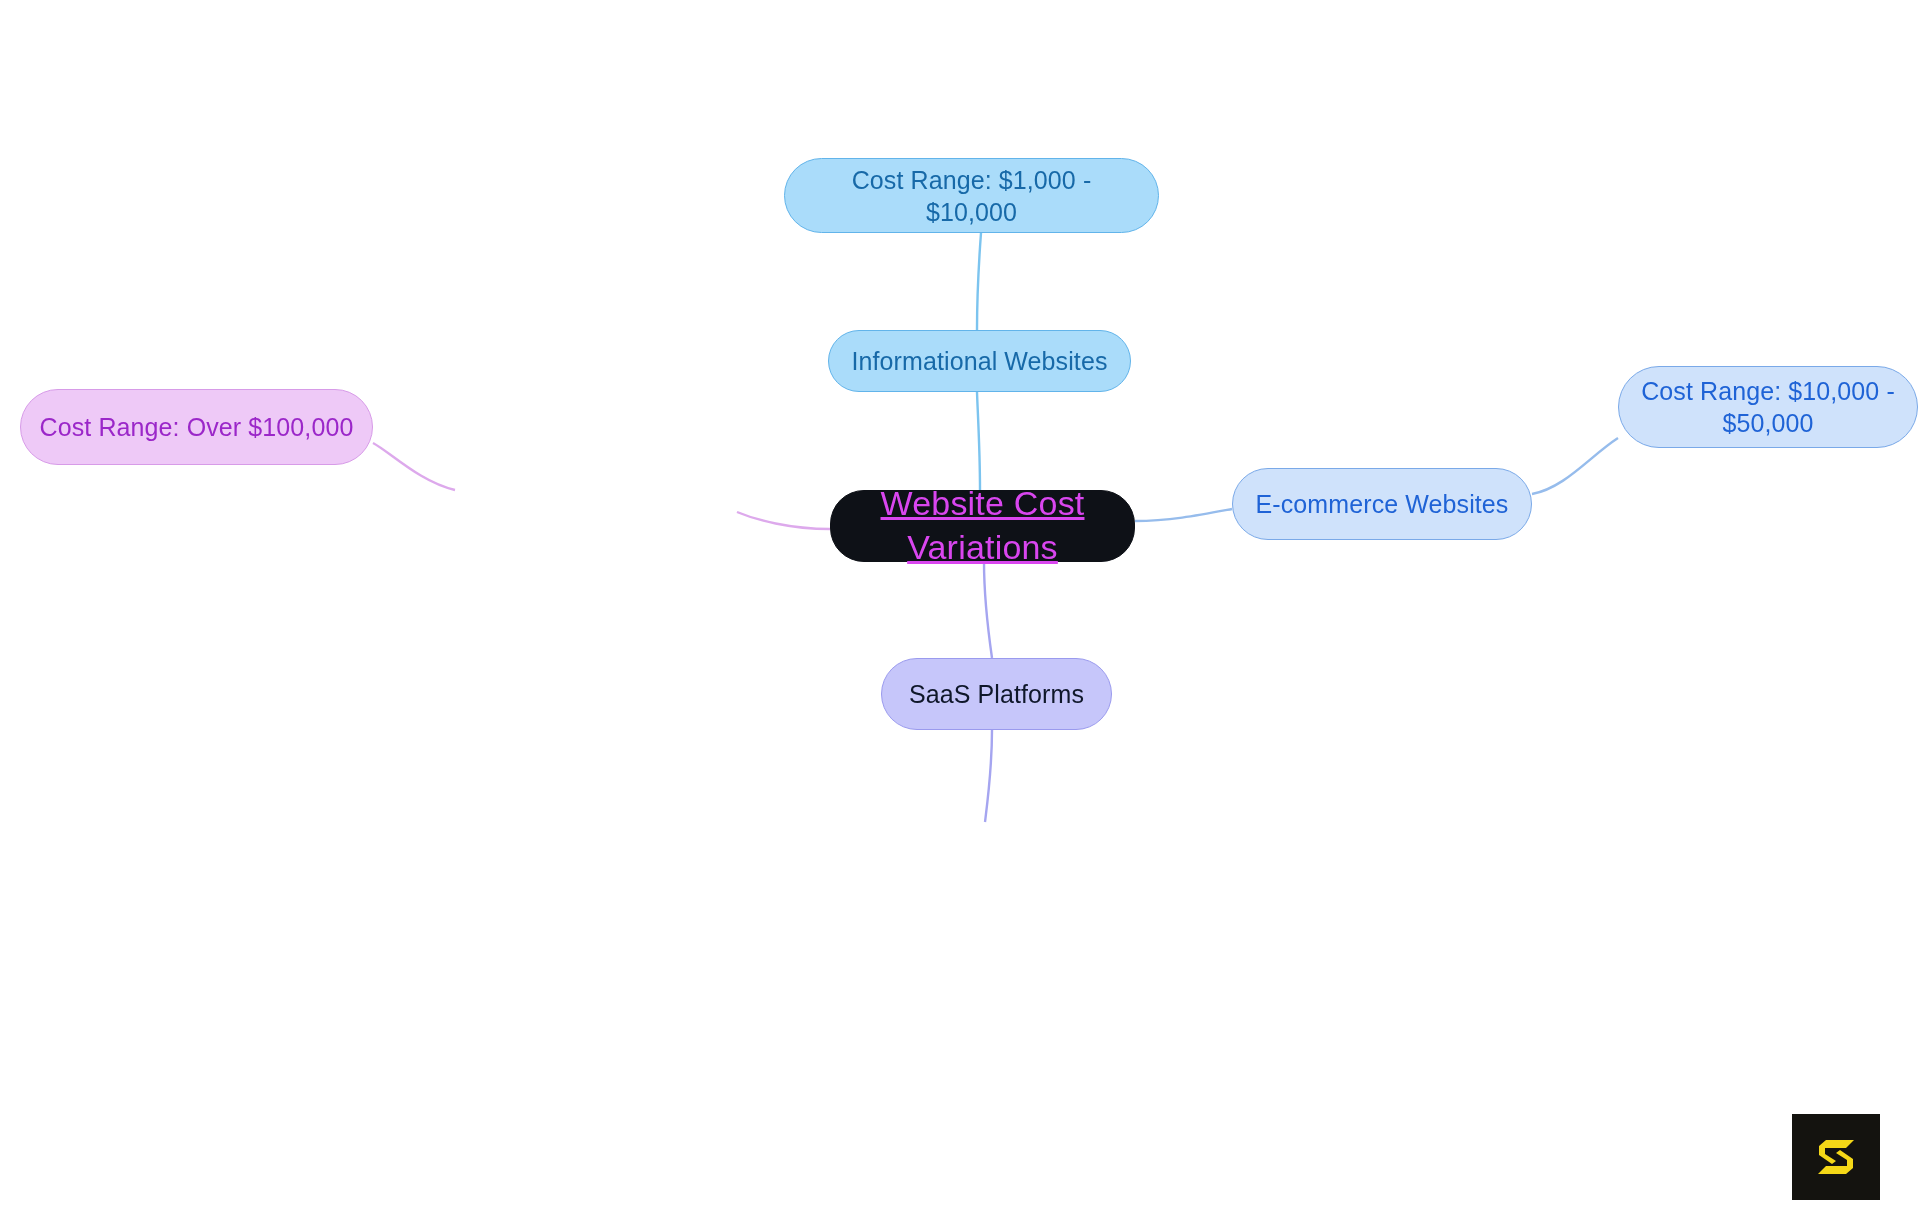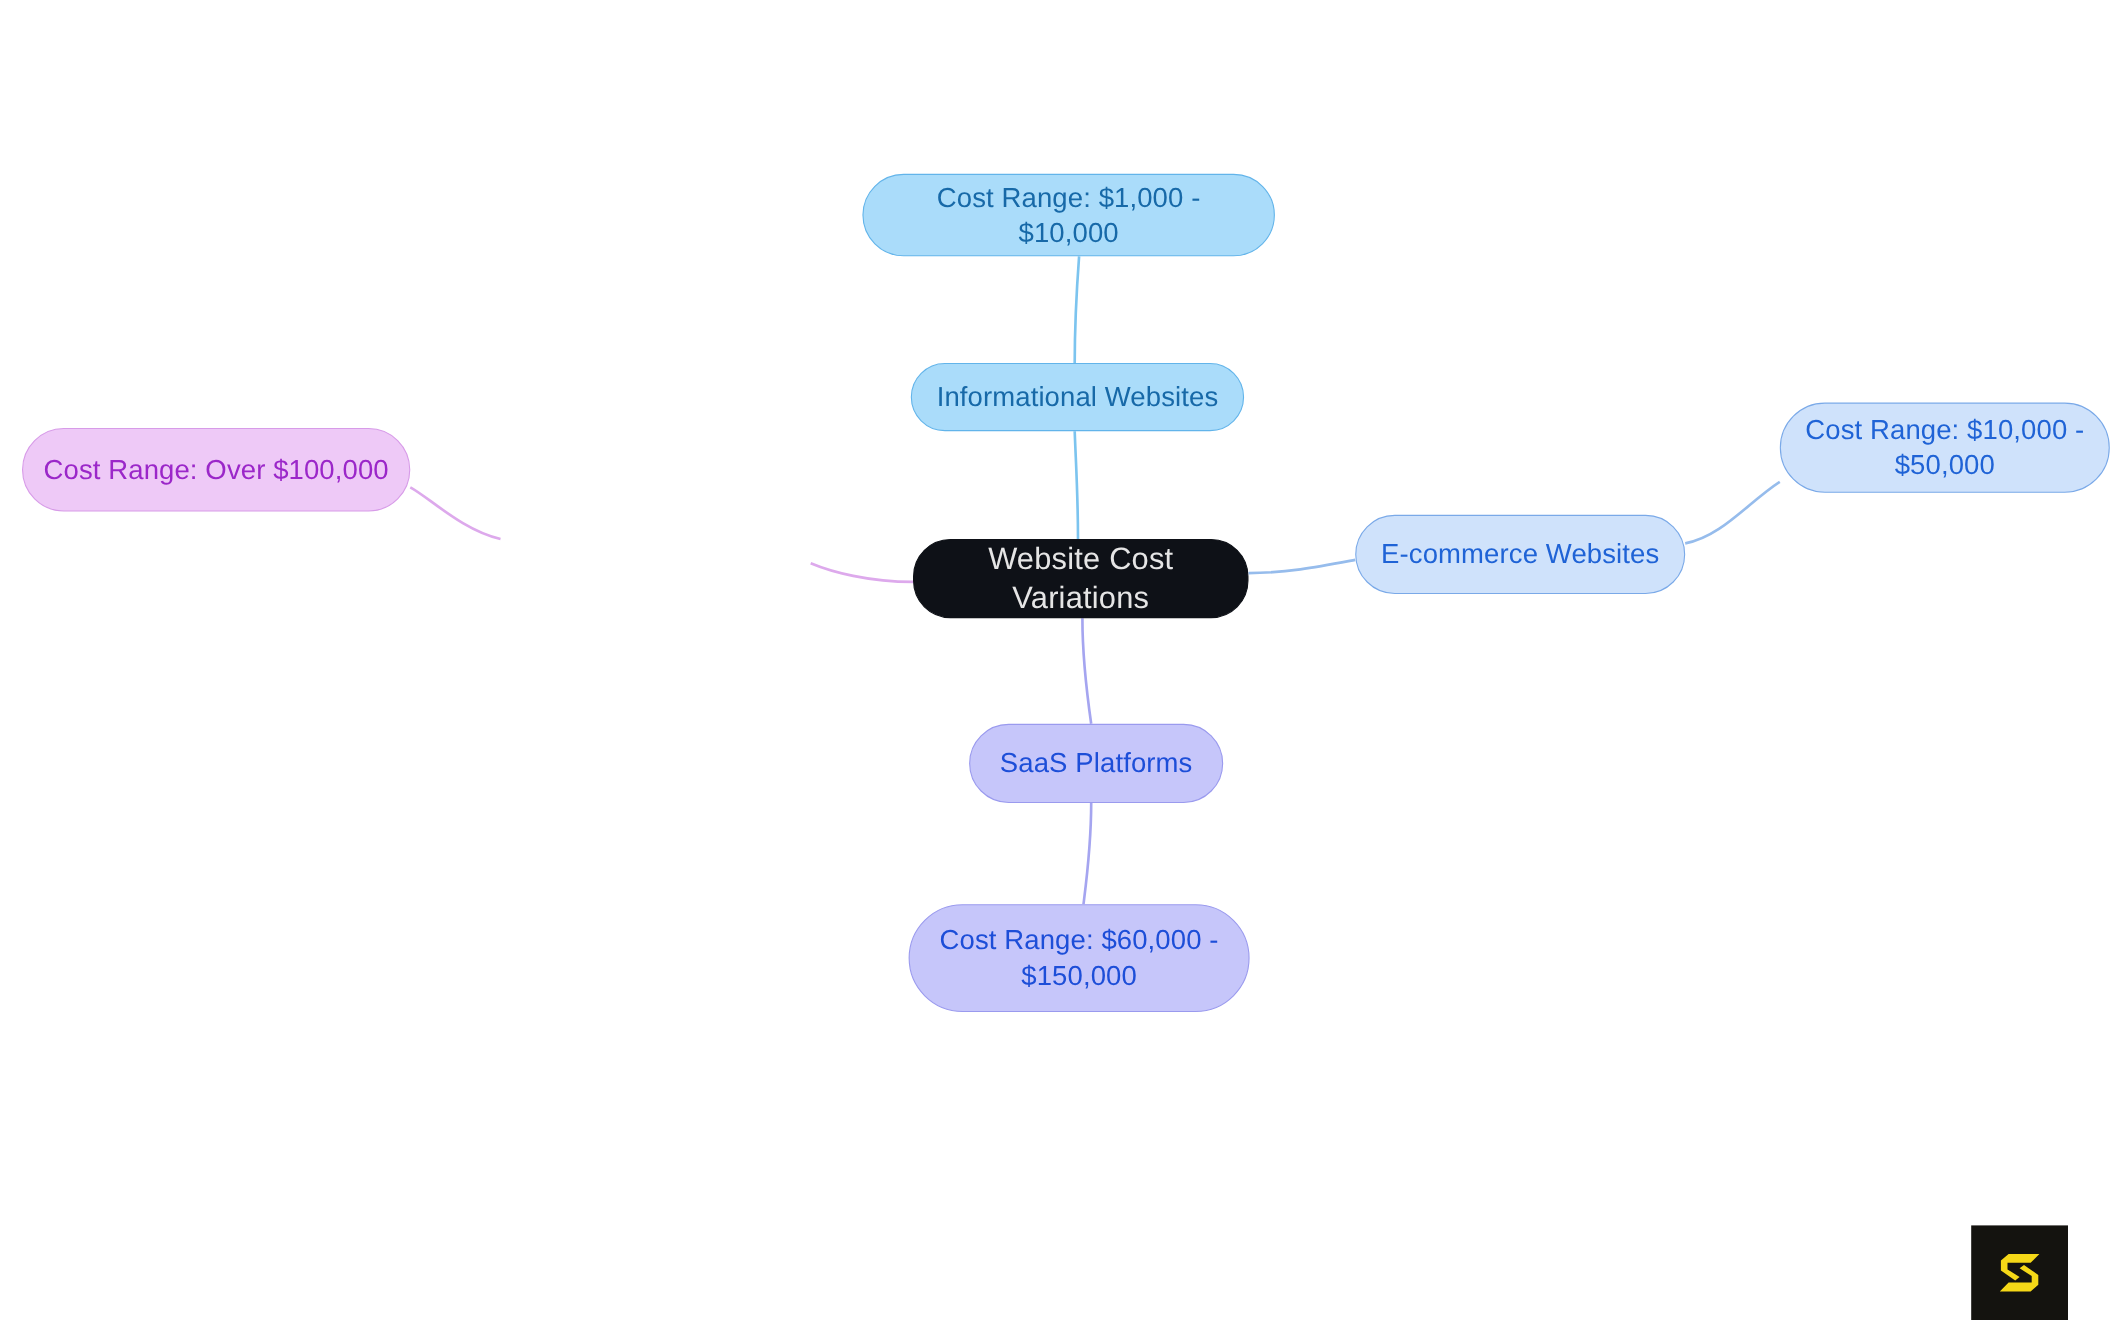--- a/index.html
+++ b/index.html
@@ -48,24 +48,25 @@
     border-style: solid;
     border-width: 1.5px;
     line-height: 1.28;
     letter-spacing: 0.1px;
     padding: 16px 18px;
   }
 
   .node-root {
     background: #0e1117;
     border-color: #0e1117;
-    color: #e5e5e5;
-    font-size: 28px;
+    color: #d946ef;
+    font-size: 34px;
     border-radius: 34px;
     letter-spacing: 0.2px;
+    text-decoration: underline;
   }
 
   
   .node-info {
     background: #aadcfa;
     border-color: #62b4ea;
     color: #1769a8;
     font-size: 25px;
   }
 
@@ -74,21 +75,21 @@
     background: #cfe2fb;
     border-color: #7aa9e8;
     color: #1f63d6;
     font-size: 25px;
   }
 
   
   .node-saas {
     background: #c6c6fa;
     border-color: #9a9aee;
-    color: #1d4ed8;
+    color: #0f172a;
     font-size: 25px;
     align-items: center;
   }
 
   
   .node-custom {
     background: #eec9f7;
     border-color: #d79be8;
     color: #9b27c9;
     font-size: 25px;
@@ -147,23 +148,20 @@
   <div class="node node-ecom" style="left:1232px; top:468px; width:300px; height:72px;">
     <span>E-commerce Websites</span>
   </div>
   <div class="node node-ecom" style="left:1618px; top:366px; width:300px; height:82px;">
     <span>Cost Range: $10,000 - $50,000</span>
   </div>
 
   <div class="node node-saas" style="left:881px; top:658px; width:231px; height:72px;">
     <span>SaaS Platforms</span>
   </div>
-  <div class="node node-saas" style="left:826px; top:822px; width:310px; height:98px;">
-    <span>Cost Range: $60,000 - $150,000</span>
-  </div>
 
   <div class="node node-custom" style="left:20px; top:389px; width:353px; height:76px;">
     <span>Cost Range: Over $100,000</span>
   </div>
 
   <div id="brand-badge">
     <svg width="52" height="52" viewBox="0 0 52 52">
       <path fill="#f5d817" d="M 44 9 L 36 17 L 15 17 L 15 23 L 26 30 L 22 33 L 9 24 L 9 15 L 16 9 Z"></path>
       <path fill="#f5d817" d="M 8 43 L 16 35 L 37 35 L 37 29 L 26 22 L 30 19 L 43 28 L 43 37 L 36 43 Z"></path>
     </svg>

